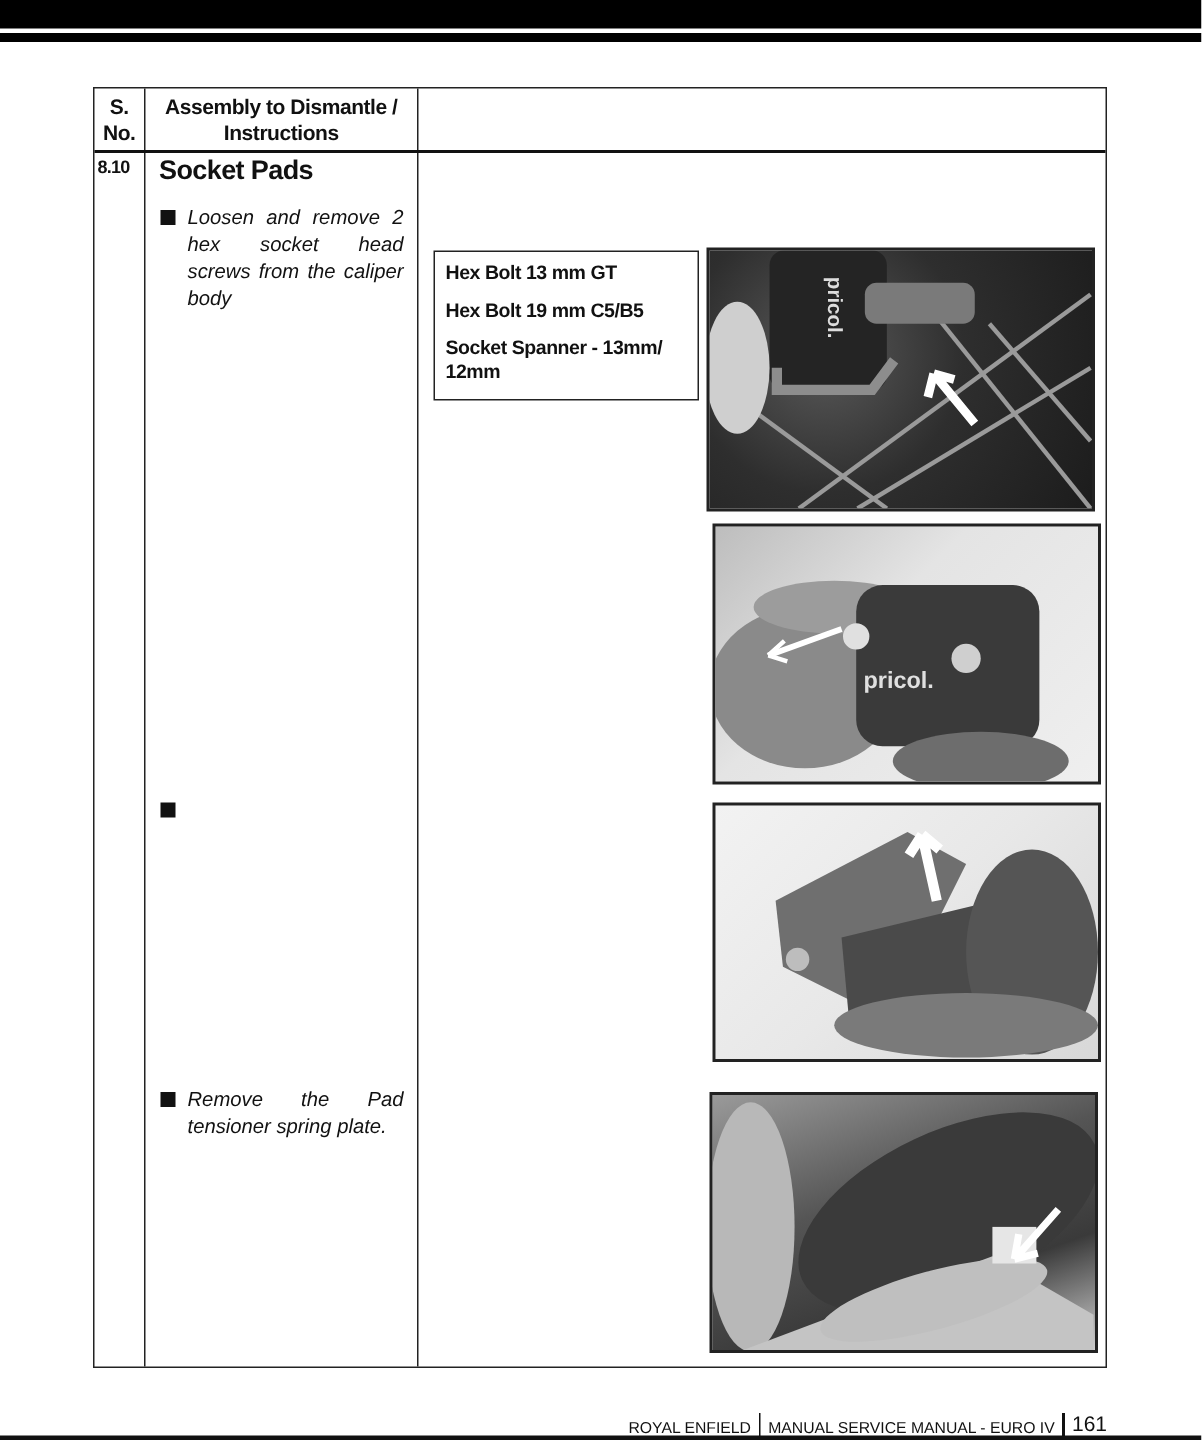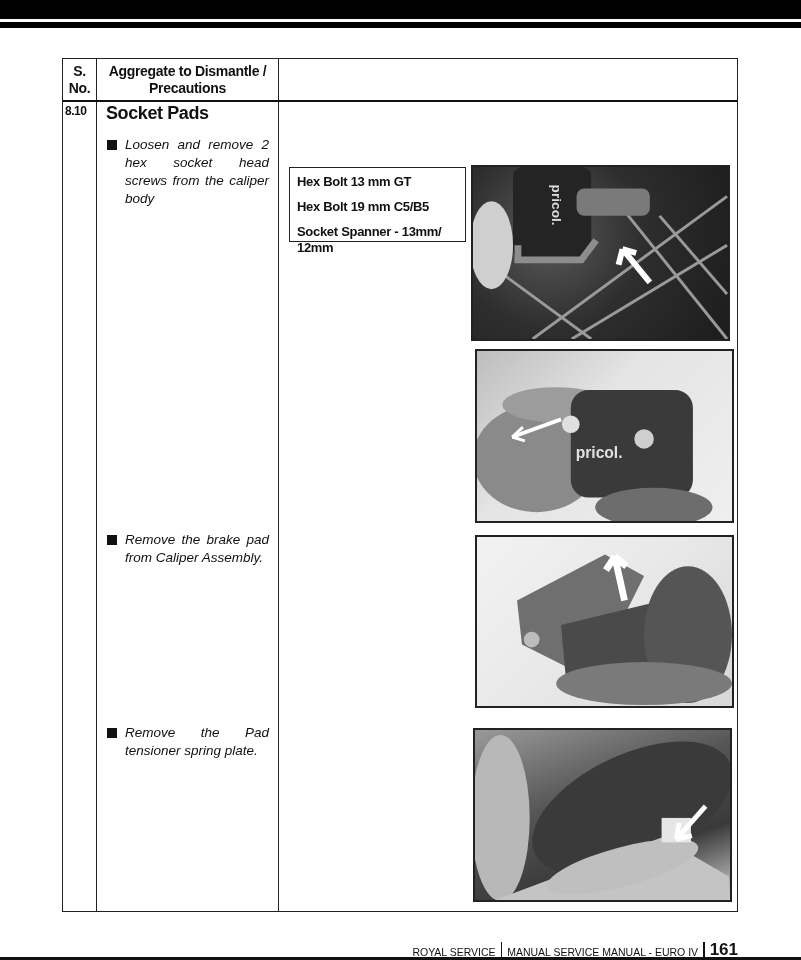--- a/index.html
+++ b/index.html
@@ -29,67 +29,66 @@
   .sec-no { position:absolute; left:2px; top:45px; font-weight:bold; font-size:12px; letter-spacing:-0.5px; }
   .sec-title { position:absolute; left:43px; top:44px; font-weight:bold; font-size:18px; letter-spacing:-0.4px; }
 
   .step { position:absolute; left:44px; width:162px; font-size:13.5px; line-height:18px;font-style:italic; }
   .step .bullet { position:absolute; left:0; top:4px; width:10px; height:10px; background:#111; }
   .step .txt { display:block; margin-left:18px; text-align:justify; }
   .step1 { top:77px; }
   .step2 { top:472px; }
   .step3 { top:665px; }
 
-  .spec-box { position:absolute; left:226px; top:108px; width:177px; height:75px;
+  .spec-box { position:absolute; left:226px; top:108px; width:177px; height:100px;
     border:1.5px solid #222; box-sizing:border-box; padding:6px 7px;
     font-weight:bold; font-size:13px; letter-spacing:-0.3px; }
   .spec-box div { line-height:16px; margin-bottom:9px; }
   .spec-box div.last { margin-bottom:0; }
 
   .photo { position:absolute; border:2px solid #222; box-sizing:border-box; overflow:hidden; }
   .ph1 { left:408px; top:106px; width:259px; height:176px;
     background:radial-gradient(circle at 30% 40%, #5a5a5a 0%, #2e2e2e 45%, #1c1c1c 100%); }
   .ph2 { left:412px; top:290px; width:259px; height:174px;
     background:linear-gradient(135deg, #bdbdbd 0%, #e4e4e4 40%, #efefef 100%); }
   .ph3 { left:412px; top:476px; width:259px; height:173px;
     background:linear-gradient(135deg, #f2f2f2 0%, #e8e8e8 50%, #d8d8d8 100%); }
   .ph4 { left:410px; top:669px; width:259px; height:174px;
     background:linear-gradient(160deg, #9a9a9a 0%, #555 40%, #3a3a3a 70%, #cfcfcf 100%); }
   .photo svg { position:absolute; left:0; top:0; width:100%; height:100%; }
 
   .footer { position:absolute; top:940px; right:63px; display:flex; align-items:flex-end;
     font-size:10.5px; height:18px; }
   .footer span { display:inline-block; }
   .footer .sep { width:1.5px; height:16px; background:#111; margin:0 5px; }
-  .footer .page { font-weight:bold; font-size:17px; line-height:17px; }
+  .footer .page { font-weight:normal; font-size:14px; line-height:17px; }
 </style>
 </head>
 <body>
 
 <div class="topbar1"></div>
 <div class="topbar2"></div>
 
 <div class="table">
   <div class="vline c1"></div>
   <div class="vline c2"></div>
   <div class="hline"></div>
 
   <div class="hdr sno">S. No.</div>
-  <div class="hdr agg">Aggregate to Dismantle / Precautions</div>
+  <div class="hdr agg">Assembly to Dismantle / Instructions</div>
 
   <div class="sec-no">8.10</div>
   <div class="sec-title">Socket Pads</div>
 
   <div class="step step1">
     <span class="bullet"></span>
     <span class="txt">Loosen and remove 2 hex socket head screws from the caliper body</span>
   </div>
   <div class="step step2">
     <span class="bullet"></span>
-    <span class="txt">Remove the brake pad from Caliper Assembly.</span>
   </div>
   <div class="step step3">
     <span class="bullet"></span>
     <span class="txt">Remove the Pad tensioner spring plate.</span>
   </div>
 
   <div class="spec-box">
     <div>Hex Bolt 13 mm GT</div>
     <div>Hex Bolt 19 mm C5/B5</div>
     <div class="last">Socket Spanner - 13mm/ 12mm</div>
@@ -144,20 +143,20 @@
       <ellipse cx="160" cy="80" rx="110" ry="55" fill="#3a3a3a" transform="rotate(-25 160 80)"></ellipse>
       <path d="M20 174 L190 110 L259 150 L259 174 Z" fill="#c4c4c4"></path>
       <ellipse cx="150" cy="140" rx="80" ry="20" fill="#bfbfbf" transform="rotate(-15 150 140)"></ellipse>
       <rect x="190" y="90" width="30" height="25" fill="#e6e6e6"></rect>
       <path d="M235 78 L205 112 M205 112 L208 95 M205 112 L221 108" stroke="#fff" stroke-width="5" fill="none"></path>
     </svg>
   </div>
 </div>
 
 <div class="footer">
-  <span>ROYAL SERVICE</span>
+  <span>ROYAL ENFIELD</span>
   <span class="sep"></span>
   <span>MANUAL SERVICE MANUAL - EURO IV</span>
   <span class="sep"></span>
   <span class="page">161</span>
 </div>
 
 <div class="bottombar"></div>
 
 </body></html>

